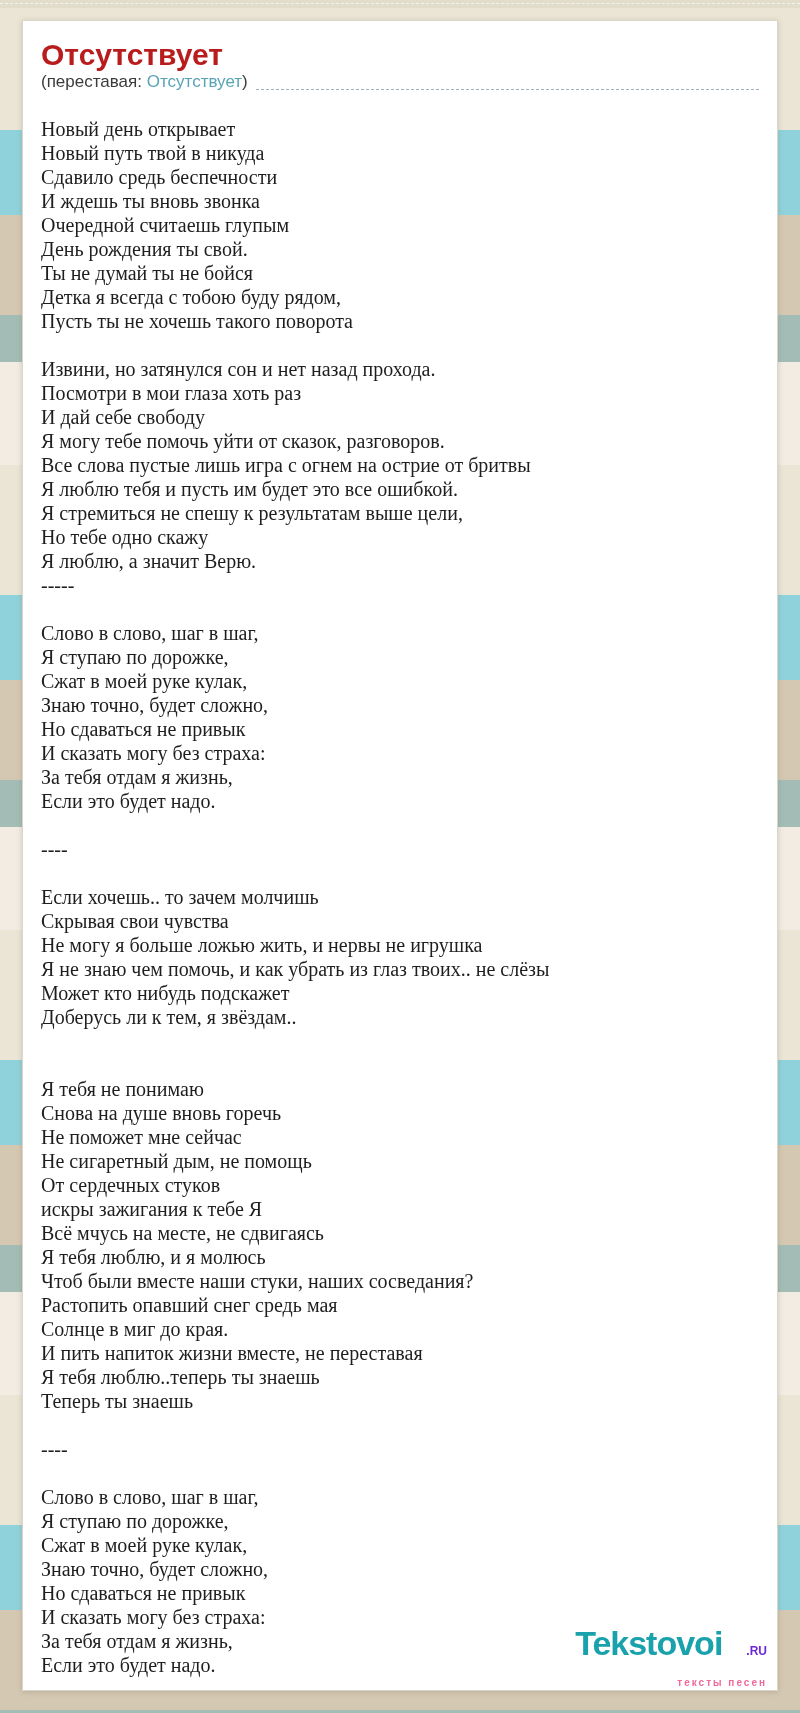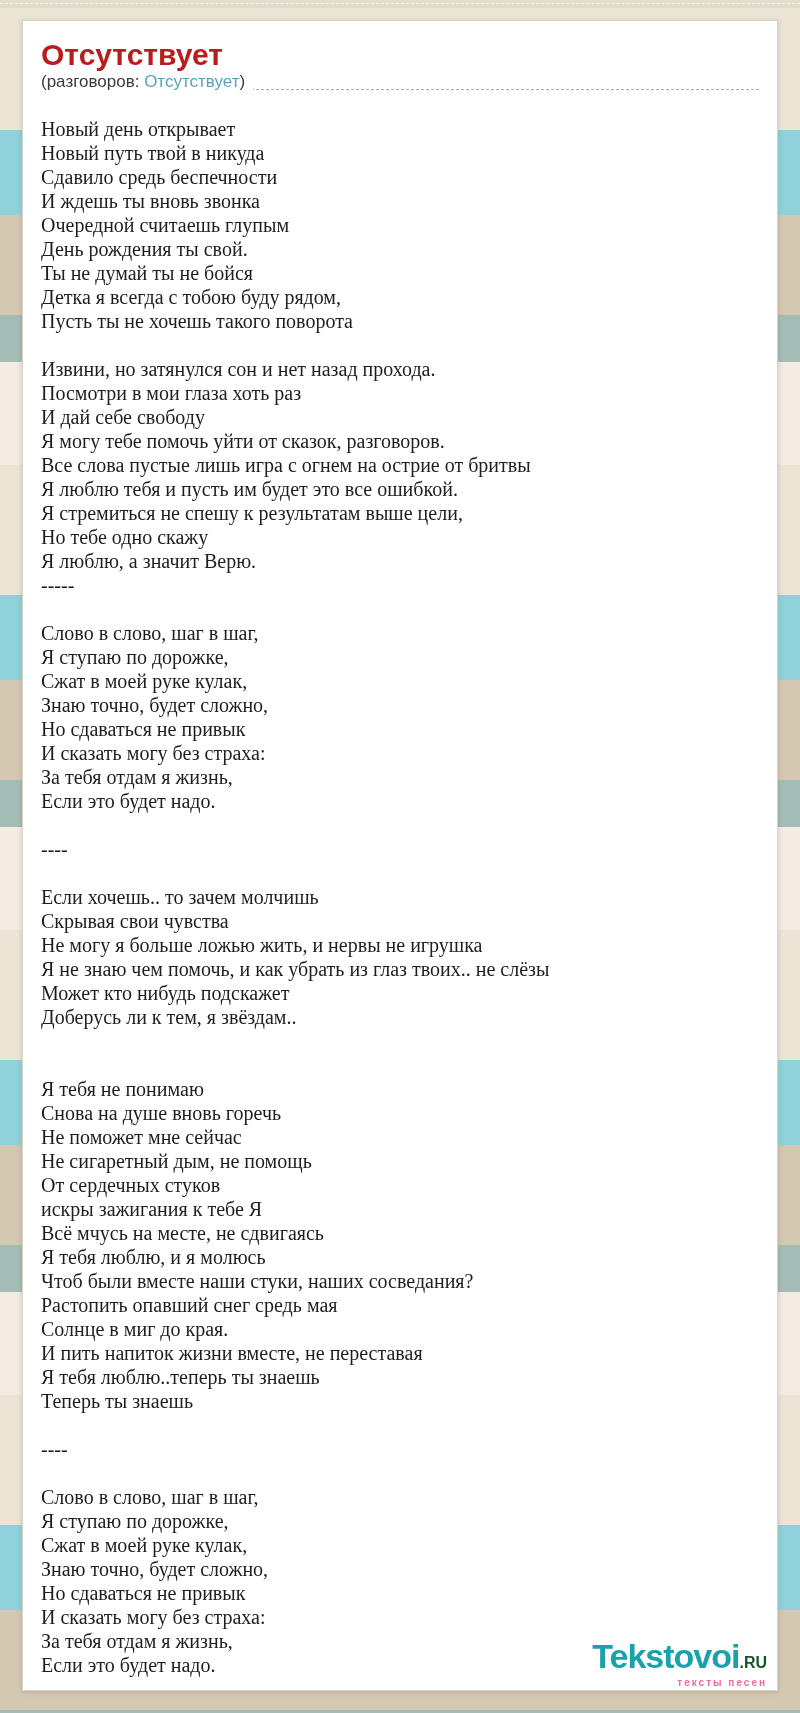--- a/index.html
+++ b/index.html
@@ -97,44 +97,45 @@
   }
   .logo-main { white-space: nowrap; }
   .logo-name {
     font-size: 34px;
     font-weight: bold;
     color: #19a1ac;
     letter-spacing: -1px;
     text-align: right;
   }
   .logo-domain {
-    font-size: 16px;
-    font-weight: bold;
-    color: #14532d;
+    font-size: 12px;
+    font-weight: bold;
+    color: #6d28d9;
+    padding-left: 24px;
   }
   .logo-tagline {
     font-size: 10px;
     font-weight: bold;
     color: #f0699c;
     letter-spacing: 2px;
-    margin-top: 5px;
+    margin-top: 18px;
   }
 </style>
 </head>
 <body>
 
 <div class="stitch"></div>
 
 <div class="content-card">
 
   <h1 class="song-title">Отсутствует</h1>
 
   <div class="artist-row">
     <div class="dots"></div>
-    <span class="text"><span>(разговоров: </span><a class="artist-link">Отсутствует</a><span>)</span></span>
+    <span class="text"><span>(переставая: </span><a class="artist-link">Отсутствует</a><span>)</span></span>
   </div>
 
   <div class="lyrics">Новый день открывает
 Новый путь твой в никуда
 Сдавило средь беспечности
 И ждешь ты вновь звонка
 Очередной считаешь глупым
 День рождения ты свой.
 Ты не думай ты не бойся
 Детка я всегда с тобою буду рядом,

